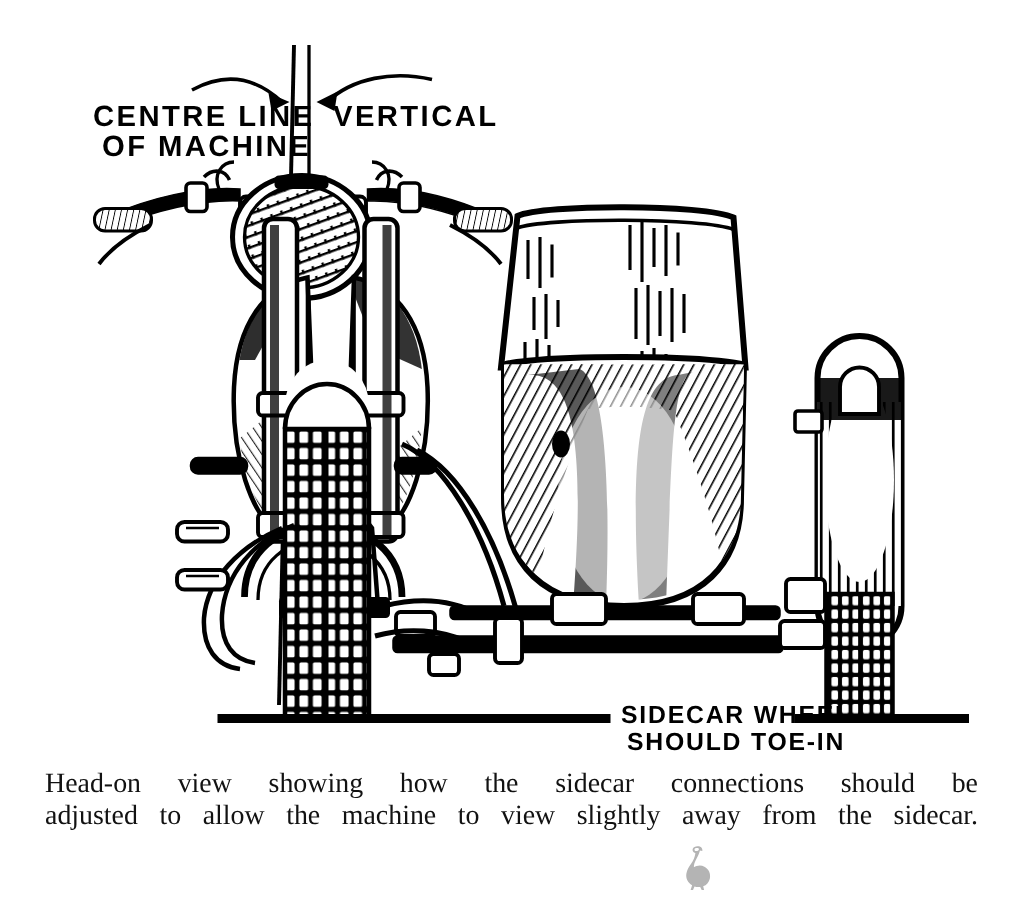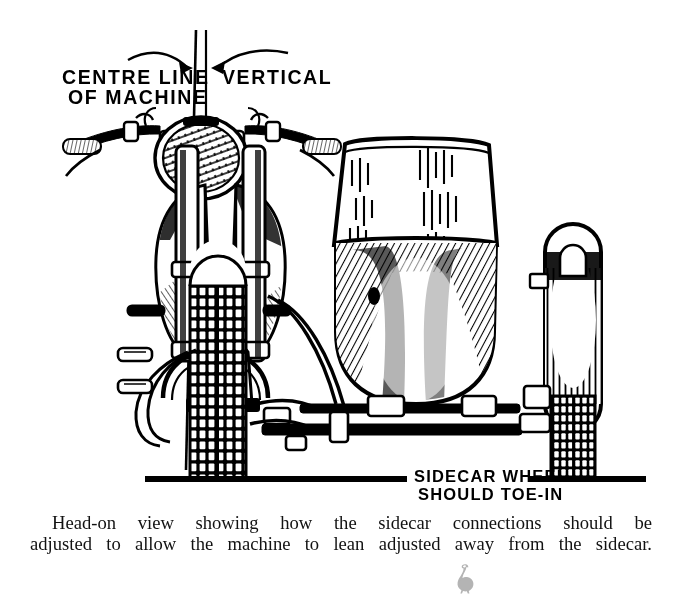--- a/index.html
+++ b/index.html
@@ -13,21 +13,21 @@
   .figure-area{position:absolute;left:0;top:0;width:681px;height:510px;}
   .figure-area svg{display:block;}
 
   .caption{
     position:absolute;left:30px;top:512px;width:622px;
     font-family:"Liberation Serif",serif;
     font-size:18.6px;line-height:21px;color:#121212;
     text-align:justify;
   }
   .caption span{display:block;}
-  .caption .l1{text-align:justify;text-align-last:justify;margin-left:22px;}
+  .caption .l1{text-align:justify;text-align-last:justify;}
   .caption .l2{text-align:justify;text-align-last:justify;}
 
   .watermark{
     position:absolute;left:448px;top:562px;
     display:flex;align-items:flex-end;gap:1px;
   }
   .watermark .wm-text{
     font-family:"Liberation Serif",serif;
     font-size:28px;color:#b4b4b4;letter-spacing:.3px;line-height:30px;
   }
@@ -264,21 +264,21 @@
         <text x="414" y="482" font-size="16.5" letter-spacing="1.2">SIDECAR WHEEL</text>
         <text x="418" y="500" font-size="16.5" letter-spacing="1.2">SHOULD TOE-IN</text>
       </g>
 
       <rect x="407" y="494" width="124" height="4" fill="#000" opacity="0"></rect>
     </svg>
   </div>
 
   <div class="caption">
     <span class="l1">Head-on view showing how the sidecar connections should be</span>
-    <span class="l2">adjusted to allow the machine to lean adjusted away from the sidecar.</span>
+    <span class="l2">adjusted to allow the machine to view slightly away from the sidecar.</span>
   </div>
 
   <div class="watermark">
     <span class="wm-bird">
       <svg width="30" height="32" viewBox="0 0 30 32" xmlns="http://www.w3.org/2000/svg" aria-hidden="true">
         <path d="M17.0 2.2 C19.3 2.0 20.6 3.6 20.2 5.4 L18.6 5.0
                  C18.2 6.8 17.4 8.6 16.4 10.4 C15.2 12.6 14.4 14.6 14.6 16.4
                  C16.6 14.8 19.4 14.6 21.6 15.8 C24.6 17.4 26.0 20.6 25.2 23.8
                  C24.6 26.2 23.0 28.0 20.8 28.9 L21.4 31.4 L19.8 31.4 L18.8 29.3
                  C17.6 29.5 16.2 29.4 15.0 29.0 L14.0 31.4 L12.4 31.4 L13.4 28.2

